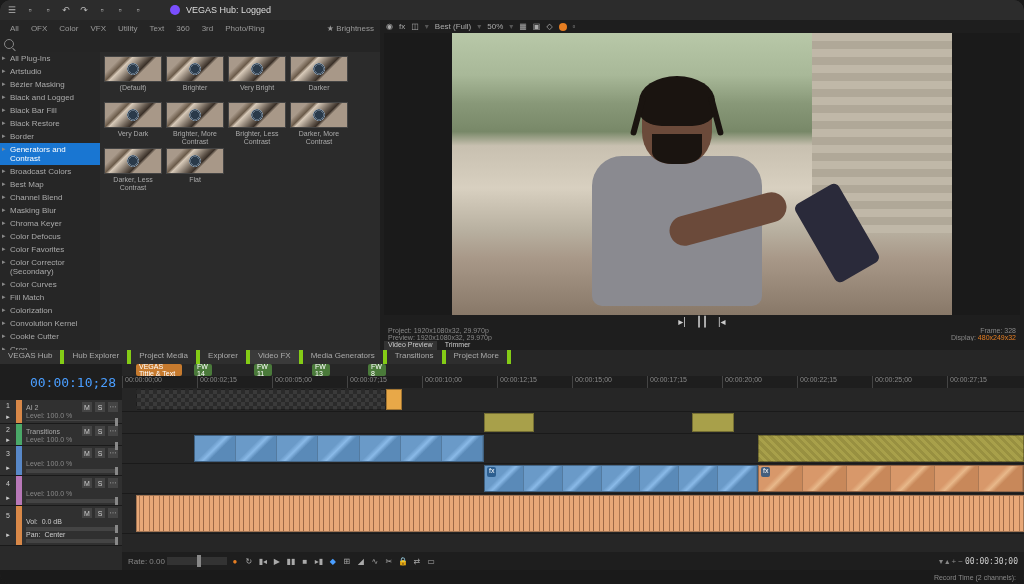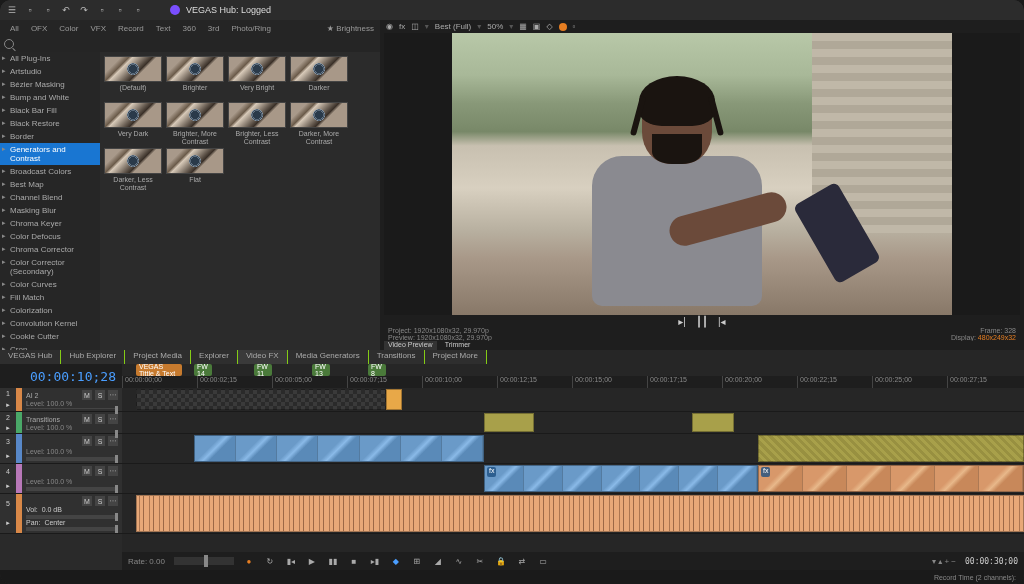--- a/index.html
+++ b/index.html
@@ -49,26 +49,26 @@
 .video-frame .body { position:absolute; left:50%; top:72px; width:170px; height:150px; background:#8a8a90; border-radius:30px 30px 10px 10px; transform:translateX(-50%);}
 .video-frame .arm { position:absolute; left:45%; top:120px; width:120px; height:30px; background:#6b4a3a; border-radius:15px; transform:rotate(-15deg);}
 .video-frame .phone { position:absolute; right:18%; top:55%; width:50px; height:90px; background:#2a2a3a; border-radius:6px; transform:rotate(-30deg);}
 .preview-controls { height: 16px; display: flex; align-items: center; justify-content: center; gap: 10px; font-size: 10px; color:#ccc;}
 .preview-controls span { cursor:pointer;}
 .preview-info { height: 18px; display: flex; justify-content: space-between; padding: 0 8px; font-size: 7px; color: #888;}
 .preview-info .right { text-align: right;}
 .preview-info .orange { color: #e67e22;}
 
 .bottom-tabs { height: 14px; background: #262626; display: flex; font-size: 8px; }
-.btab { padding: 1px 8px; color: #aaa; cursor: pointer; background:#2e2e2e; border-right:1px solid #84cc16;}
+.btab { padding: 1px 8px; color: #aaa; cursor: pointer; background:#2e2e2e; border-right:4px solid #84cc16;}
 .btab.active { background: #3a3a3a;}
 
 .timeline { flex: 1; background: #262626; display: flex; overflow: hidden;}
 .track-headers { width: 122px; background: #2a2a2a; display: flex; flex-direction: column;}
-.timecode { height: 24px; display: flex; align-items: center; justify-content: flex-end; padding: 0 6px; font-family: monospace; font-size: 13px; color: #4a9eff; background:#1e1e1e;}
+.timecode { height: 36px; display: flex; align-items: center; justify-content: flex-end; padding: 0 6px; font-family: monospace; font-size: 13px; color: #4a9eff; background:#1e1e1e;}
 .track-header { display: flex; border-bottom: 1px solid #1a1a1a;}
 .th-left { width: 16px; background: #303030; display:flex; flex-direction:column; justify-content:space-around; align-items:center;}
 .th-color { width: 6px; }
 .th-body { flex: 1; padding: 2px 4px; font-size: 7px; background: #303030; display:flex; flex-direction:column; justify-content:space-between;}
 .th-btns { display: flex; gap: 3px; justify-content: flex-end;}
 .th-btn { width: 10px; height: 10px; background: #444; font-size: 7px; display:flex; align-items:center; justify-content:center; cursor:pointer;}
 .th-label { color: #aaa; }
 .th-level { font-size: 7px; color: #888;}
 .th-slider { height: 4px; background: #444; margin-top:1px; position:relative;}
 .th-slider::after { content:''; position:absolute; right:0; top:-2px; width:3px; height:8px; background:#888;}
@@ -88,21 +88,21 @@
 .clip.olive { background: #a8a04a;}
 .clip.olive-tex { background: repeating-linear-gradient(45deg,#989040 0 3px,#a8a04a 3px 6px);}
 .clip.video { background: linear-gradient(90deg, #5a8ab8, #6a9ac8, #5a8ab8); display:flex;}
 .clip.video2 { background: linear-gradient(90deg, #c8885a, #d8986a); display:flex;}
 .clip .vf { flex:1; background: linear-gradient(135deg, #6a9ac8 40%, #8abae8 50%, #5a8ab8 60%); border-right:1px solid rgba(0,0,0,0.2);}
 .clip.video2 .vf { background: linear-gradient(135deg, #d8986a 40%, #e8b88a 50%, #c8885a 60%);}
 .clip.audio { background: #e8a878;}
 .clip.audio::before { content:''; position:absolute; inset:0; background: repeating-linear-gradient(90deg, transparent 0 2px, rgba(80,40,20,0.4) 2px 3px, transparent 3px 6px, rgba(80,40,20,0.5) 6px 7px, transparent 7px 10px);}
 .clip .fx { position:absolute; top:1px; height:10px; padding:0 2px; font-size:7px; background:rgba(30,80,130,0.8); color:#fff; border-radius:2px;}
 
-.transport-bar { height: 18px; background: #1e1e1e; display: flex; align-items: center; padding: 0 6px; gap: 9px; font-size: 8px; color: #888;}
+.transport-bar { height: 18px; background: #1e1e1e; display: flex; align-items: center; padding: 0 6px; gap: 2px; font-size: 8px; color: #888;}
 .transport-bar .btn { width:12px; height:12px; display:flex; align-items:center; justify-content:center; cursor:pointer; color:#aaa;}
 .transport-bar .btn.orange { color:#e67e22;}
 .transport-bar .btn.blue { color:#4a9eff;}
 .transport-bar .spacer { flex:1;}
 .transport-bar .time { font-family:monospace; color:#ccc;}
 
 .footer { height: 14px; background: #1a1a1a; display: flex; align-items: center; padding: 0 8px; font-size: 7px; color: #888; justify-content:space-between;}
 
 ::-webkit-scrollbar { width: 6px; height: 6px;}
 ::-webkit-scrollbar-track { background: #1a1a1a;}
@@ -128,48 +128,48 @@
     <span class="title">VEGAS Hub: Logged</span>
   </div>
 
   <div class="main">
     <div class="fxpanel">
       <div class="fx-tabs">
         <div class="fx-tab">All</div>
         <div class="fx-tab">OFX</div>
         <div class="fx-tab">Color</div>
         <div class="fx-tab">VFX</div>
-        <div class="fx-tab">Record</div>
+        <div class="fx-tab">Utility</div>
         <div class="fx-tab">Text</div>
         <div class="fx-tab">360</div>
         <div class="fx-tab">3rd</div>
         <div class="fx-tab">Photo/Ring</div>
         <div style="flex:1"></div>
         <div class="fx-tab">★ <span>Brightness</span></div>
       </div>
       <div class="fx-search">
         <span class="mag"></span>
       </div>
       <div class="fx-body">
         <div class="fx-list">
             <div class="fx-list-item">All Plug-Ins</div>
             <div class="fx-list-item">Artstudio</div>
             <div class="fx-list-item">Bézier Masking</div>
-            <div class="fx-list-item">Bump and White</div>
+            <div class="fx-list-item">Black and Logged</div>
             <div class="fx-list-item">Black Bar Fill</div>
             <div class="fx-list-item">Black Restore</div>
             <div class="fx-list-item">Border</div>
             <div class="fx-list-item sel">Generators and Contrast</div>
             <div class="fx-list-item">Broadcast Colors</div>
             <div class="fx-list-item">Best Map</div>
             <div class="fx-list-item">Channel Blend</div>
             <div class="fx-list-item">Masking Blur</div>
             <div class="fx-list-item">Chroma Keyer</div>
             <div class="fx-list-item">Color Defocus</div>
-            <div class="fx-list-item">Chroma Corrector</div>
+            <div class="fx-list-item">Color Favorites</div>
             <div class="fx-list-item">Color Corrector (Secondary)</div>
             <div class="fx-list-item">Color Curves</div>
             <div class="fx-list-item">Fill Match</div>
             <div class="fx-list-item">Colorization</div>
             <div class="fx-list-item">Convolution Kernel</div>
             <div class="fx-list-item">Cookie Cutter</div>
             <div class="fx-list-item">Crop</div>
             <div class="fx-list-item">Defocus</div>
           </div>
         <div class="fx-presets">

